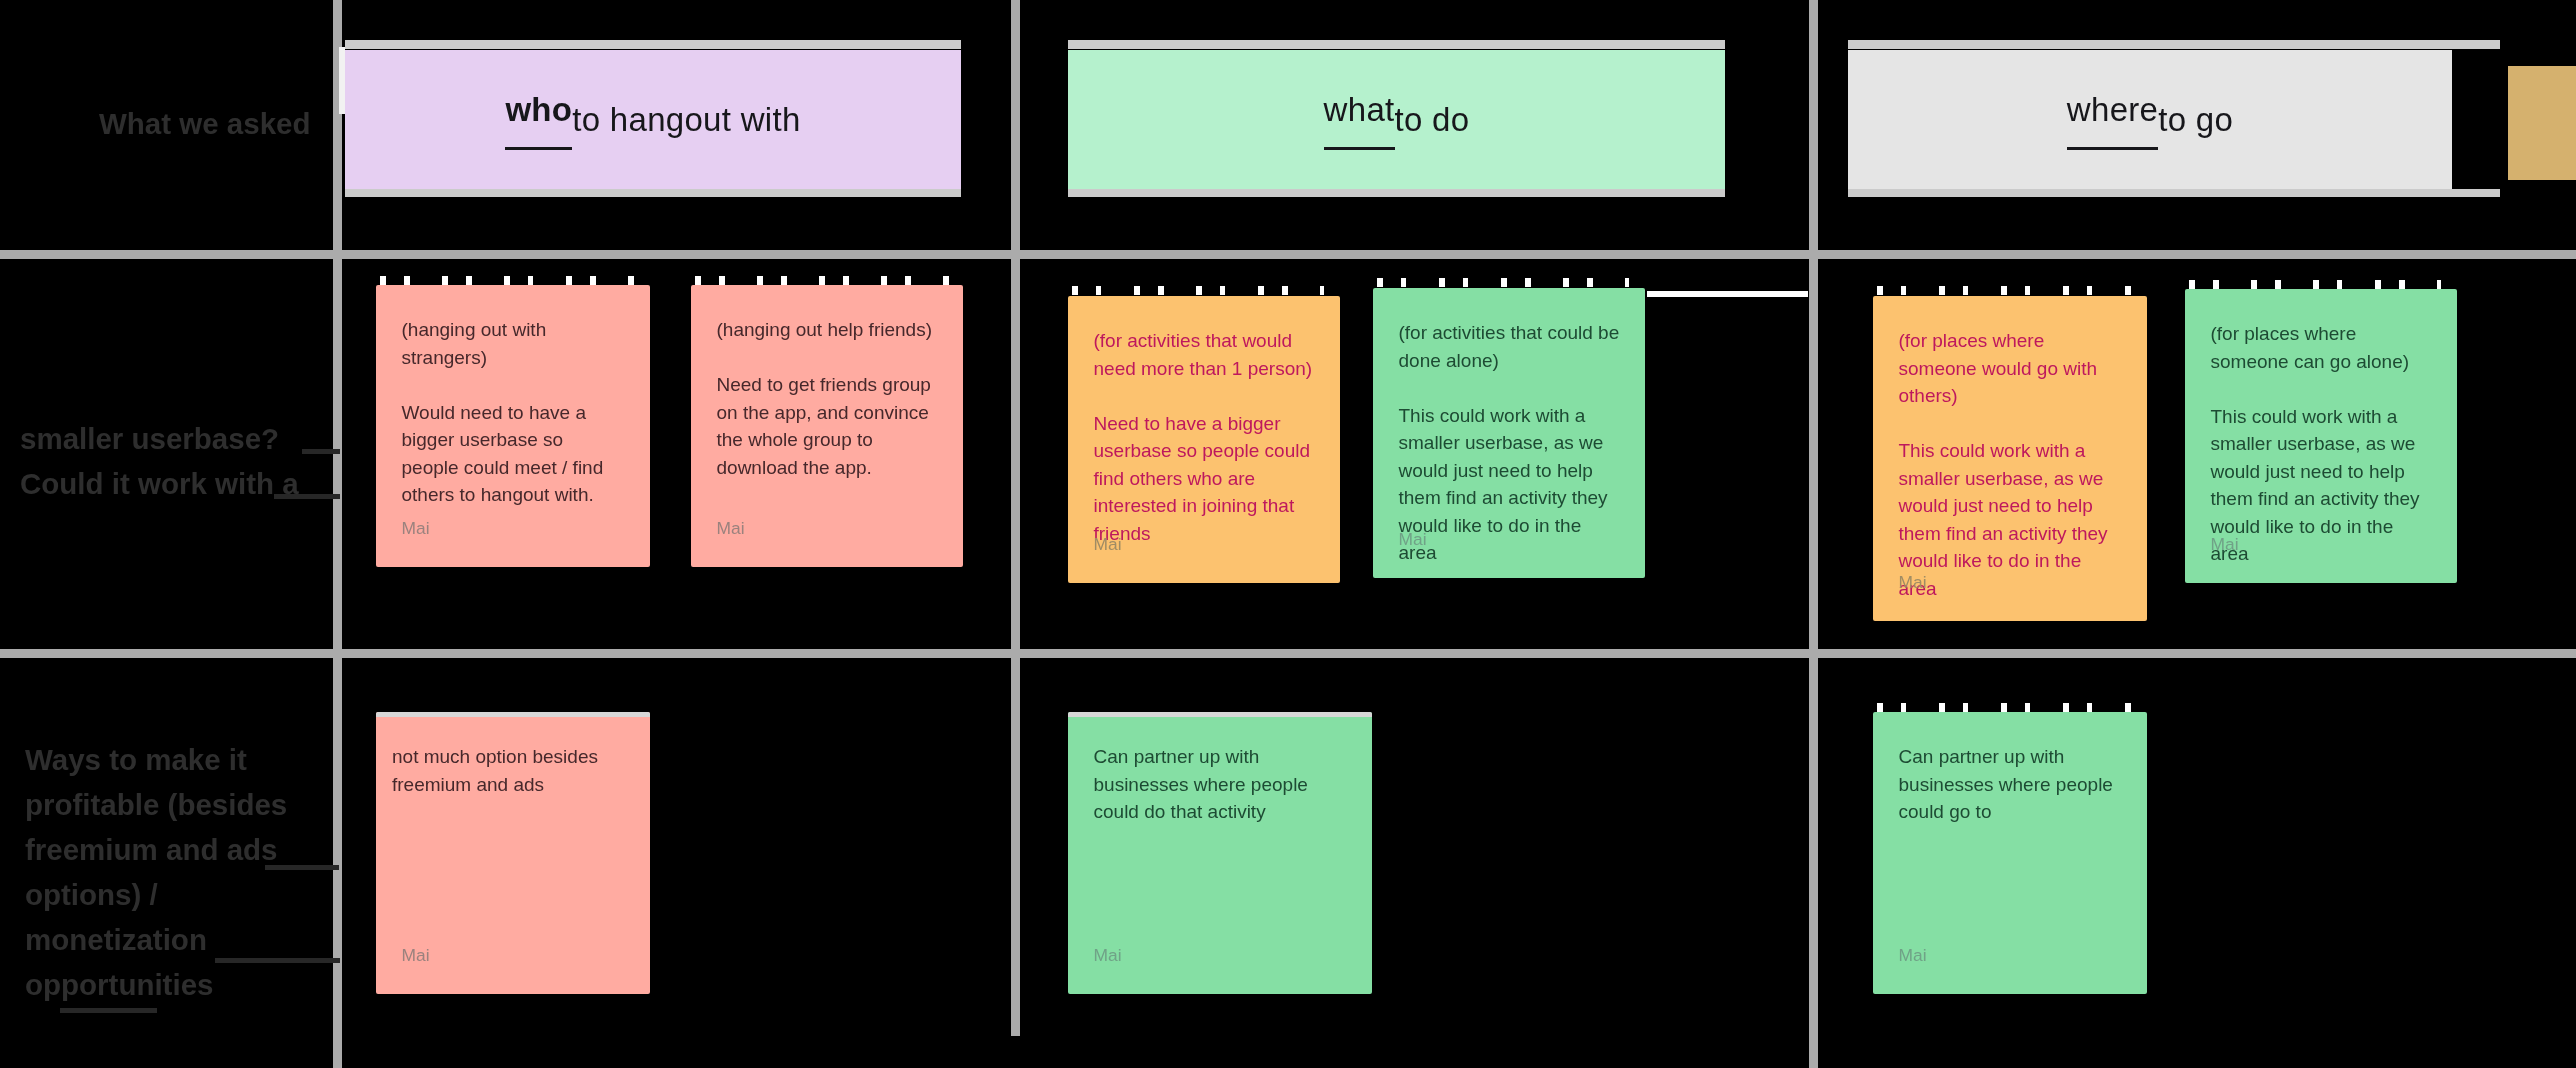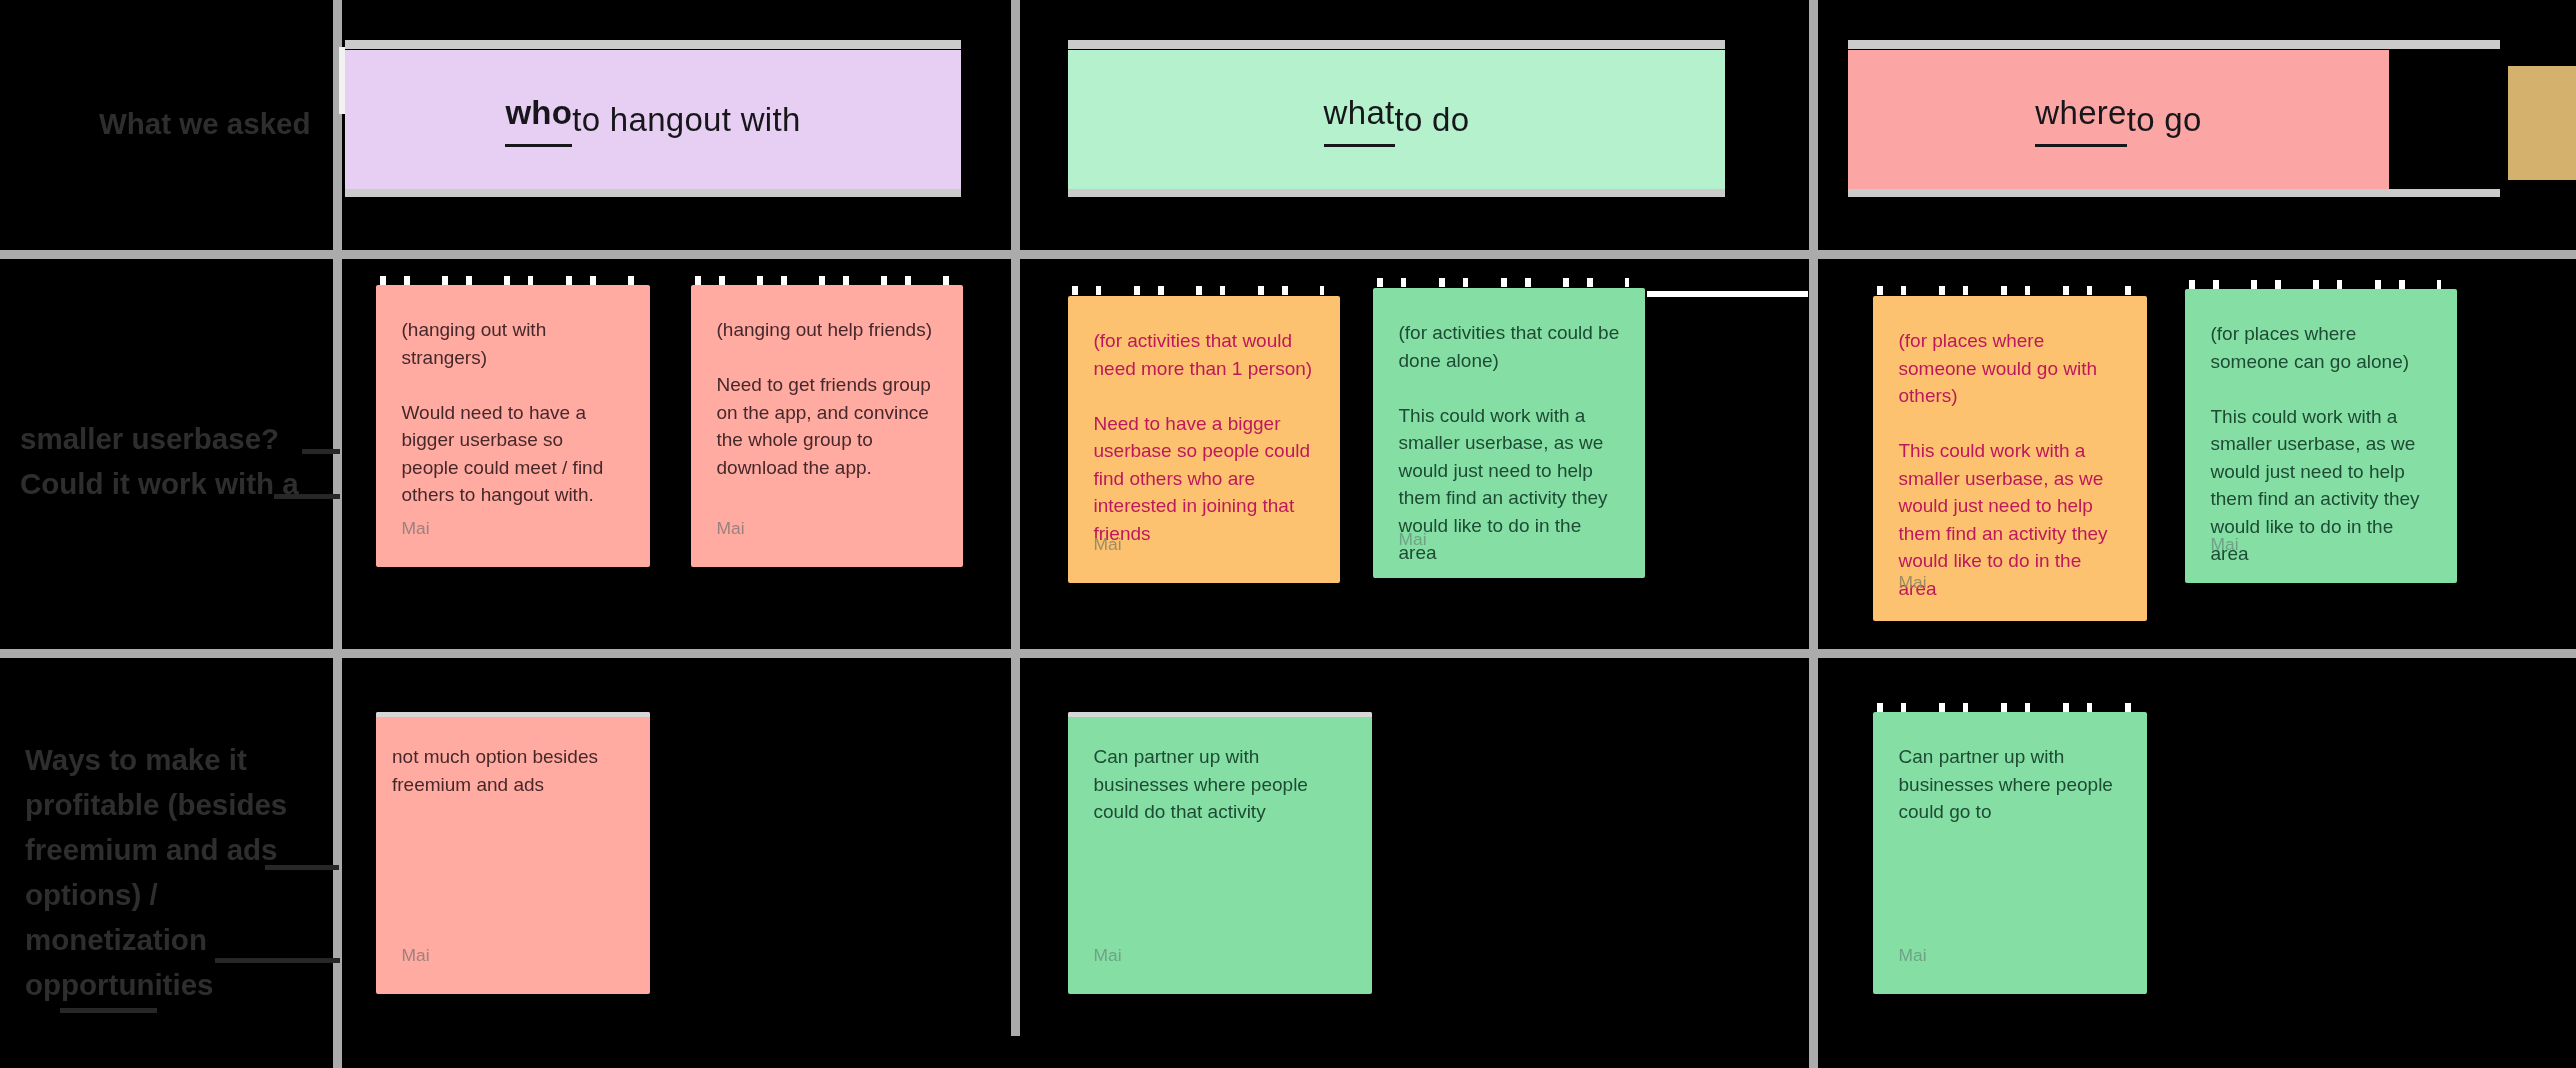--- a/index.html
+++ b/index.html
@@ -4,21 +4,21 @@
 <style>
   html,body{margin:0;padding:0;background:#000;}
   #board{position:relative;width:2576px;height:1069px;background:#000;overflow:hidden;
          font-family:"Liberation Sans",sans-serif;}
   
   .gridline{position:absolute;background:#ABABAB;}
   
   .hdr-strip{position:absolute;background:#CBCBCB;}
   .hdr-card{position:absolute;display:flex;align-items:center;justify-content:center;
             font-size:33px;color:#17171B;letter-spacing:0.3px;}
-  .hdr-card .emph{border-bottom:3.4px solid currentColor;padding-bottom:12px;}
+  .hdr-card .emph{border-bottom:3.4px solid currentColor;padding-bottom:18px;}
   .hdr-card.c1 .emph{font-weight:700;}
   .white-sliver{position:absolute;background:#F2F2F2;}
   
   .rowlabel{position:absolute;color:#2E2E2E;font-weight:700;font-size:29.5px;line-height:45px;}
   .dark-rule{position:absolute;background:#272727;height:4.7px;}
   
   .sticky{position:absolute;border-radius:2px;padding:31px 25.5px;box-sizing:border-box;}
   .sticky .body{font-size:19px;line-height:27.5px;font-weight:500;white-space:pre-wrap;}
   .sticky .p2{margin-top:27.5px;}
   .sticky .author{position:absolute;left:25.5px;bottom:28px;font-size:17.4px;font-weight:500;}
@@ -77,21 +77,21 @@
   <div class="white-sliver" style="left:339px;top:47px;width:6px;height:67px;"></div>
 
   <div class="hdr-strip" style="left:1068px;top:40px;width:657px;height:9.4px;"></div>
   <div class="hdr-card c2" style="left:1068px;top:50px;width:657px;height:140px;background:#B5F1CD;">
     <span class="emph">what</span>
       <span> to do</span>
   </div>
   <div class="hdr-strip" style="left:1068px;top:189px;width:657px;height:8px;"></div>
 
   <div class="hdr-strip" style="left:1848px;top:40px;width:652px;height:9.4px;"></div>
-  <div class="hdr-card c3" style="left:1848px;top:50px;width:541px;height:140px;background:#fca5a5;text-align:center;">
+  <div class="hdr-card c3" style="left:1848px;top:50px;width:604px;height:140px;background:#e5e5e5;text-align:center;">
     <span class="emph">where</span>
       <span> to go</span>
   </div>
   <div class="hdr-strip" style="left:1848px;top:189px;width:652px;height:8px;"></div>
 
   <div style="position:absolute;left:2508px;top:66px;width:68px;height:114px;background:#D5B16E;"></div>
 
   <div class="tips" style="left:380px;top:276px;width:255px;"></div>
   <div class="tips" style="left:695px;top:276px;width:255px;"></div>
   <div class="tips" style="left:1072px;top:286px;width:252px;"></div>

